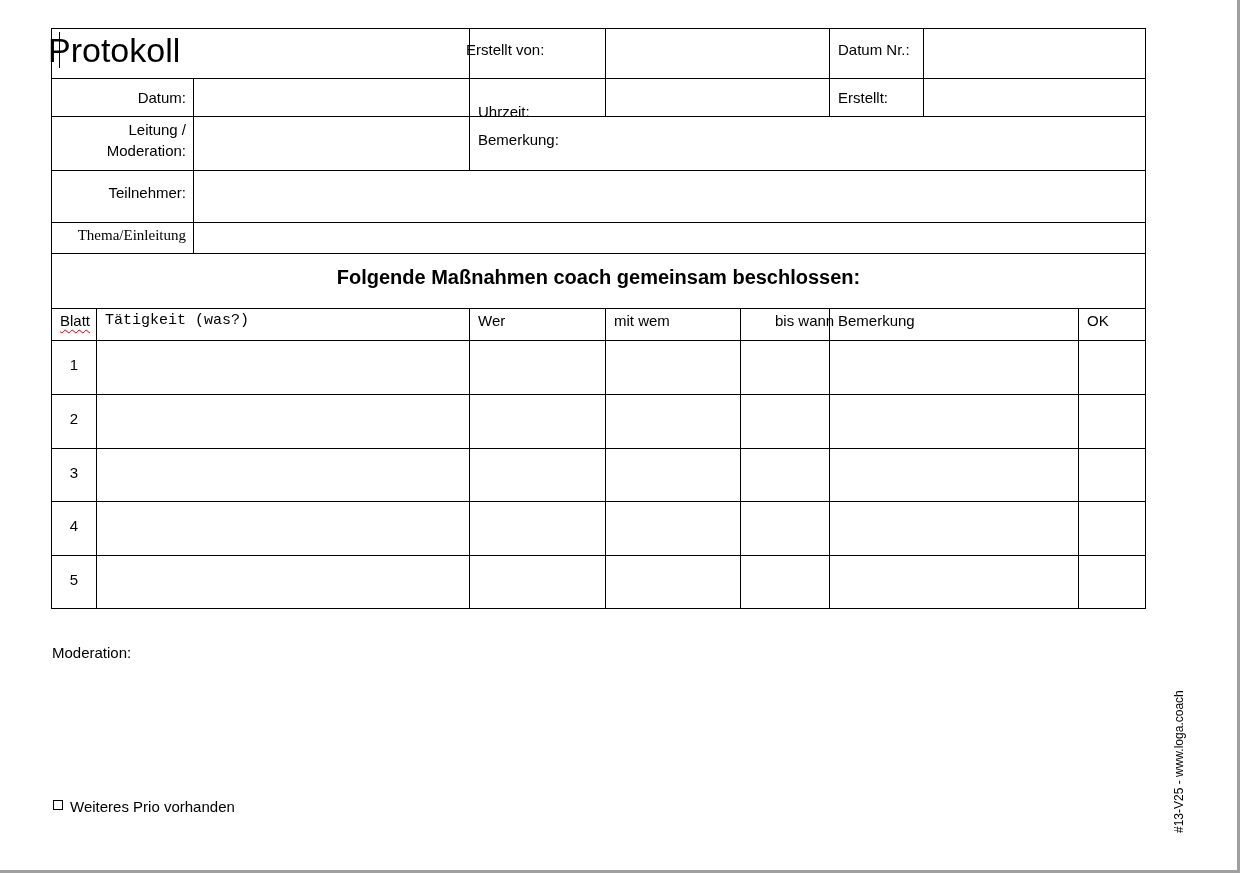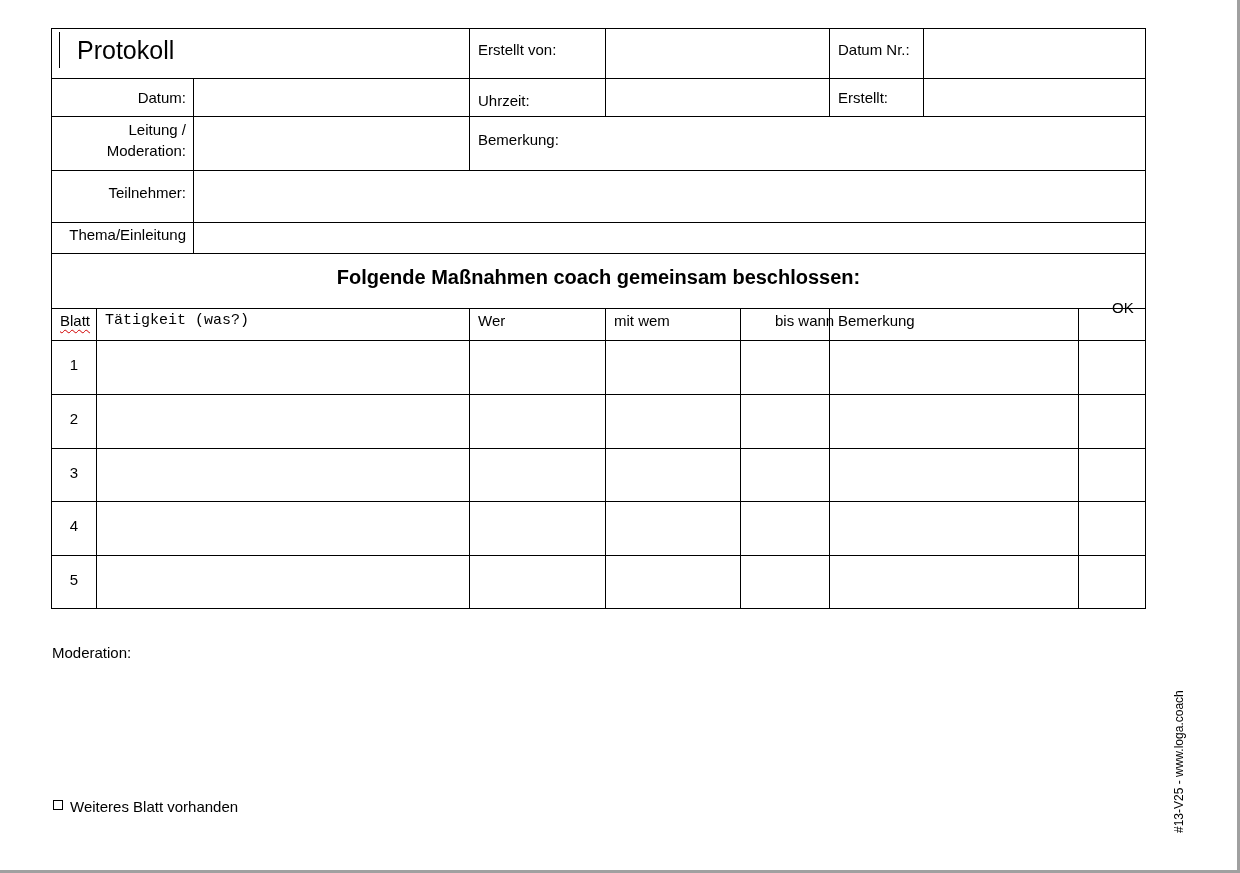--- a/index.html
+++ b/index.html
@@ -4,21 +4,21 @@
 <style>
   html, body { margin:0; padding:0; }
   body { width:1240px; height:873px; background:#ffffff; position:relative; overflow:hidden;
          font-family:"Liberation Sans", sans-serif; color:#000; }
   .page-edge-r { position:absolute; left:1237px; top:0; width:3px; height:873px; background:#a0a0a0; }
   .page-edge-b { position:absolute; left:0; top:870px; width:1240px; height:3px; background:#a0a0a0; }
   .hl { position:absolute; height:1px; background:#000; }
   .vl { position:absolute; width:1px; background:#000; }
   .t { position:absolute; font-size:15px; line-height:18px; white-space:nowrap; }
   .r { text-align:right; }
-  .title { position:absolute; left:77px; top:31px; font-size:25px; line-height:38px; }
+  .title { position:absolute; left:48px; top:31px; font-size:34px; line-height:38px; }
   .cursor { position:absolute; left:59px; top:32px; width:1px; height:36px; background:#000; }
   .heading { position:absolute; left:51px; top:264px; width:1095px; text-align:center; font-size:20px; font-weight:bold; line-height:26px; }
   .num { position:absolute; width:44px; text-align:center; font-size:15px; line-height:18px; }
   .spell { text-decoration: underline wavy #d00000; text-decoration-thickness:1px; text-underline-offset:3px; }
   .cell { position:absolute; }
   .checkbox { position:absolute; left:53px; top:800px; width:10px; height:10px; border:1.5px solid #000; box-sizing:border-box; }
   .vert { position:absolute; left:1172px; top:833px; transform-origin:0 0; transform:rotate(-90deg); font-size:12px; line-height:14px; white-space:nowrap; }
 </style>
 </head>
 <body>
@@ -56,58 +56,58 @@
     <div class="vl" style="left:469px;  top:308px; height:300px;"></div>
     <div class="vl" style="left:605px;  top:308px; height:300px;"></div>
     <div class="vl" style="left:740px;  top:308px; height:300px;"></div>
     <div class="vl" style="left:829px;  top:308px; height:300px;"></div>
     <div class="vl" style="left:1078px; top:308px; height:300px;"></div>
   </div>
 
   <div class="cursor"></div>
   <div class="title">Protokoll</div>
 
-  <div class="t" style="left:478px; top:41px;">Erstellt von:</div>
+  <div class="t" style="left:466px; top:41px;">Erstellt von:</div>
   <div class="cell" style="left:606px; top:29px; width:223px; height:49px;"></div>
 
   <div class="t" style="left:838px; top:41px;">Datum Nr.:</div>
   <div class="cell" style="left:924px; top:29px; width:221px; height:49px;"></div>
 
   <div class="t r" style="left:52px; top:89px; width:134px;">Datum:</div>
   <div class="cell" style="left:194px; top:79px; width:275px; height:37px;"></div>
 
-  <div class="t" style="left:478px; top:92px;">Uhrzeit:</div>
+  <div class="t" style="left:478px; top:103px;">Uhrzeit:</div>
   <div class="cell" style="left:606px; top:79px; width:223px; height:37px;"></div>
 
   <div class="t" style="left:838px; top:89px;">Erstellt:</div>
   <div class="cell" style="left:924px; top:79px; width:221px; height:37px;"></div>
 
   <div class="t r" style="left:52px; top:121px; width:134px;">Leitung /</div>
   <div class="t r" style="left:52px; top:142px; width:134px;">Moderation:</div>
   <div class="cell" style="left:194px; top:117px; width:275px; height:53px;"></div>
 
   <div class="t" style="left:478px; top:131px;">Bemerkung:</div>
   <div class="cell" style="left:560px; top:117px; width:585px; height:53px;"></div>
 
   <div class="t r" style="left:52px; top:184px; width:134px;">Teilnehmer:</div>
   <div class="cell" style="left:194px; top:171px; width:951px; height:51px;"></div>
 
-  <div class="t r" style="left:52px; top:226px; width:134px;">Thema/Einleitung</div>
+  <div class="t r" style="left:52px; top:226px; width:134px;font-family:Liberation Serif, serif;">Thema/Einleitung</div>
   <div class="cell" style="left:194px; top:223px; width:951px; height:30px;"></div>
 
   <div class="heading">Folgende Maßnahmen coach gemeinsam beschlossen:</div>
 
   <div>
     <div class="t" style="left:60px; top:312px;"><span class="spell">Blatt</span></div>
     <div class="t" style="left:105px; top:312px;font-family:Liberation Mono, monospace;">Tätigkeit (was?)</div>
     <div class="t" style="left:478px; top:312px;">Wer</div>
     <div class="t" style="left:614px; top:312px;">mit wem</div>
     <div class="t" style="left:775px; top:312px;">bis wann</div>
     <div class="t" style="left:838px; top:312px;">Bemerkung</div>
-    <div class="t" style="left:1087px; top:299px;margin-left:25px;">OK</div>
+    <div class="t" style="left:1087px; top:312px;">OK</div>
   </div>
 
   <div>
 
     <div>
       <div class="num" style="left:52px; top:356px;">1</div>
       <div class="cell" style="left:97px;  top:341px; width:372px; height:53px;"></div>
       <div class="cell" style="left:470px; top:341px; width:135px; height:53px;"></div>
       <div class="cell" style="left:606px; top:341px; width:134px; height:53px;"></div>
       <div class="cell" style="left:741px; top:341px; width:88px;  height:53px;"></div>
@@ -153,17 +153,17 @@
       <div class="cell" style="left:741px; top:556px; width:88px;  height:52px;"></div>
       <div class="cell" style="left:830px; top:556px; width:248px; height:52px;"></div>
       <div class="cell" style="left:1079px; top:556px; width:66px; height:52px;"></div>
     </div>
   </div>
 
   <div class="t" style="left:52px; top:644px;">Moderation:</div>
   <div class="cell" style="left:52px; top:665px; width:1090px; height:125px;"></div>
 
   <div class="checkbox"></div>
-  <div class="t" style="left:70px; top:798px;">Weiteres Blatt vorhanden</div>
+  <div class="t" style="left:70px; top:798px;">Weiteres Prio vorhanden</div>
 
   <div class="vert">#13-V25 - www.loga.coach</div>
 
 </div>
 
 </body></html>

